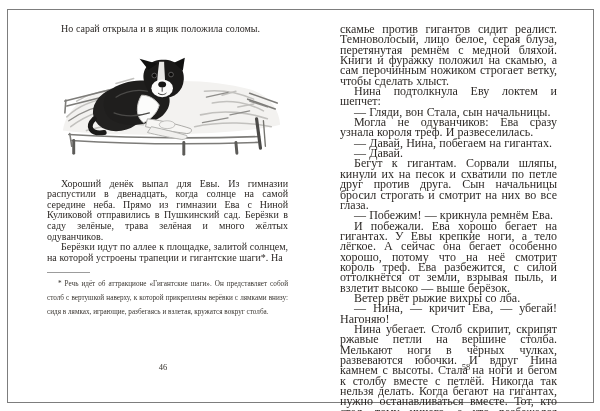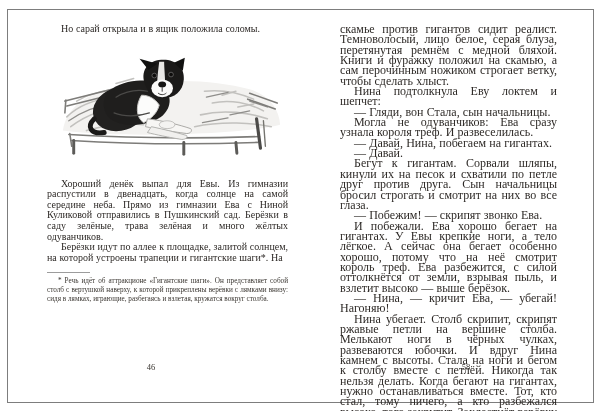--- a/index.html
+++ b/index.html
@@ -27,27 +27,27 @@
   .illustration {
     height:144px; display:flex; align-items:center; justify-content:flex-start;
     padding-left:10px;
   }
   .footnote-rule {
     width:43px; height:0; border-top:1px solid #9c9c9c;
     margin:9px 0 4px 0;
   }
   .footnote {
     margin:0; text-align:justify; text-indent:11px;
-    font-size:7.2px; line-height:9px; color:#393530;
+    font-size:7.2px; line-height:14px; color:#393530;
   }
   .pagenum {
     position:absolute; top:362px; width:40px; text-align:center;
     font-size:8.5px; color:#393530;
   }
-  .pagenum-left  { left:131px; }
+  .pagenum-left  { left:143px; }
   .pagenum-right { left:446px; }
 </style>
 </head>
 <body>
 
 <div class="frame"></div>
 
 <div class="page page-left">
   <div class="paras">
       <p class="para">Но сарай открыла и в ящик положила соломы.</p>
@@ -141,21 +141,22 @@
 
 <div class="page page-right">
   <div class="paras">
       <p class="para">скамье против гигантов сидит реалист. Темноволосый, лицо белое, серая блуза, перетянутая ремнём с медной бляхой. Книги и фуражку положил на скамью, а сам перочинным ножиком строгает ветку, чтобы сделать хлыст.</p>
       <p class="para">Нина подтолкнула Еву локтем и шепчет:</p>
       <p class="para">— Гляди, вон Стала, сын начальницы.</p>
       <p class="para">Могла не одуванчиков: Ева сразу узнала короля треф. И развеселилась.</p>
       <p class="para">— Давай, Нина, побегаем на гигантах.</p>
       <p class="para">— Давай.</p>
       <p class="para">Бегут к гигантам. Сорвали шляпы, кинули их на песок и схватили по петле друг против друга. Сын начальницы бросил строгать и смотрит на них во все глаза.</p>
-      <p class="para">— Побежим! — скрипят звонко Ева.</p>
+      <p class="para">— Побежим! — крикнула ремнём Ева.</p>
       <p class="para">И побежали. Ева хорошо бегает на гигантах. У Евы крепкие ноги, а тело лёгкое. А сейчас она бегает особенно хорошо, потому что на неё смотрит король треф. Ева разбежится, с силой оттолкнётся от земли, взрывая пыль, и взлетит высоко — выше берёзок.</p>
+      <p class="para">Ветер рвёт рыжие вихры со лба.</p>
       <p class="para">— Нина, — кричит Ева, — убегай! Нагоняю!</p>
       <p class="para">Нина убегает. Столб скрипит, скрипят ржавые петли на вершине столба. Мелькают ноги в чёрных чулках, развеваются юбочки. И вдруг Нина камнем с высоты. Стала на ноги и бегом к столбу вместе с петлёй. Никогда так нельзя делать. Когда бегают на гигантах, нужно останавливаться вместе. Тот, кто стал, тому ничего, а кто разбежался высоко, того закрутит. Захлестнёт верёвку вокруг</p>
     </div>
 </div>
 
 <div class="pagenum pagenum-left">46</div>
 <div class="pagenum pagenum-right">58</div>
 
 </body></html>

